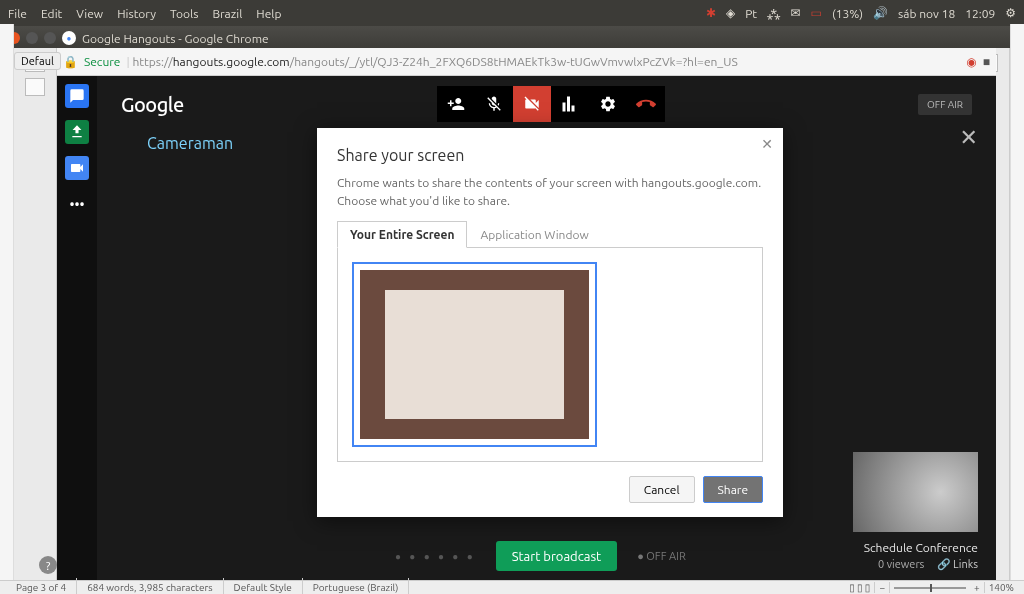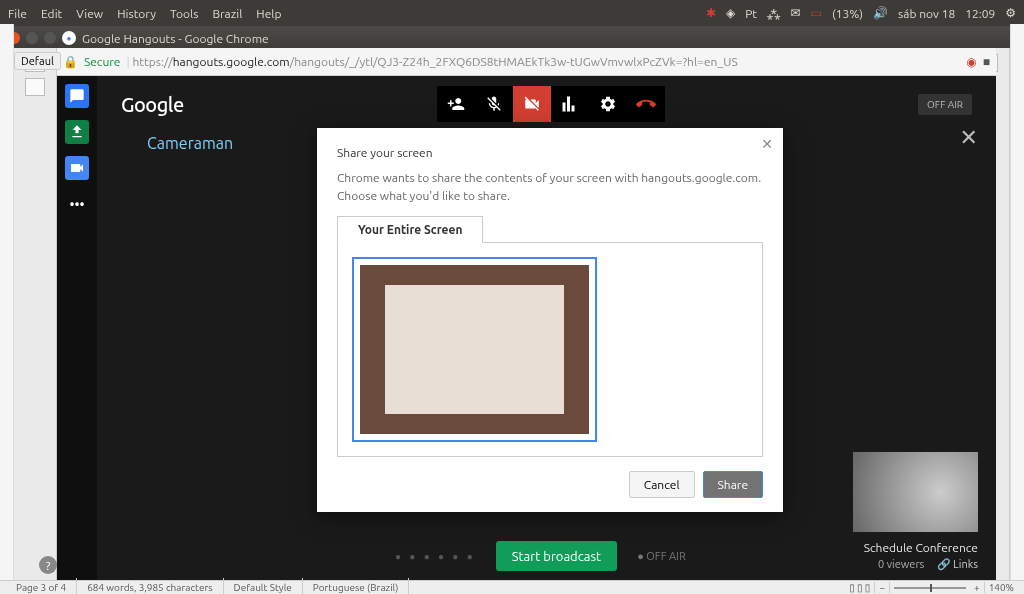--- a/index.html
+++ b/index.html
@@ -41,24 +41,24 @@
 .ctrlbar .cbtn { width: 38px; height: 36px; display: flex; align-items: center; justify-content: center; color: #fff; font-size: 14px; }
 .cbtn.red { background: #d23f31; }
 .cbtn.hangup { color: #d23f31; }
 .offair { background: #333; color: #bbb; font-size: 10px; padding: 5px 9px; border-radius: 2px; }
 .closex { position: absolute; right: 18px; top: 48px; color: #bbb; font-size: 22px; }
 
 .camtext { position: absolute; left: 50px; top: 58px; color: #7dd3fc; font-size: 16px; }
 
 .dialog { position: absolute; left: 220px; top: 52px; width: 466px; background: #fff; box-shadow: 0 4px 20px rgba(0,0,0,0.5); padding: 18px 20px 14px; }
 .dialog .dclose { position: absolute; right: 10px; top: 8px; color: #888; font-size: 14px; cursor:pointer; }
-.dtitle { font-size: 12px; color: #333; margin-bottom: 10px; }
+.dtitle { font-size: 16px; color: #333; margin-bottom: 10px; }
 .ddesc { font-size: 12px; color: #666; line-height: 1.5; margin-bottom: 10px; }
 .dtabs { display: flex; border-bottom: 1px solid #ccc; font-size: 12px; }
-.dtab { padding: 6px 20px; color: #888; border: 1px solid transparent; position: relative; bottom: -1px; }
+.dtab { padding: 6px 12px; color: #888; border: 1px solid transparent; position: relative; bottom: -1px; }
 .dtab.active { color: #333; font-weight: bold; border: 1px solid #ccc; border-bottom: 1px solid #fff; background: #fff; }
 .dcontent { border: 1px solid #ccc; border-top: none; padding: 14px; min-height: 210px; }
 .thumb { width: 245px; height: 185px; border: 2px solid #4285f4; padding: 6px; }
 .thumb-inner { width: 100%; height: 100%; background: #6b4a3e; position: relative; }
 .thumb-inner .mini { position: absolute; left: 25px; right: 25px; top: 20px; bottom: 20px; background: #e8ded6; }
 .dbtns { display: flex; justify-content: flex-end; gap: 8px; margin-top: 14px; }
 .dbtn { padding: 6px 14px; font-size: 12px; border-radius: 2px; border: 1px solid #ccc; background: #f5f5f5; cursor: pointer; }
 .dbtn.primary { background: #737373; color: #fff; border-color: #4285f4; }
 
 .previewcam { position: absolute; right: 18px; bottom: 48px; width: 125px; height: 80px; background: #888; background-image: radial-gradient(circle at 70% 50%, #ccc, #666); }
@@ -209,20 +209,21 @@
     </div>
     <div class="closex">✕</div>
     <div class="camtext">Cameraman</div>
 
     <div class="dialog">
       <div class="dclose">✕</div>
       <div class="dtitle">Share your screen</div>
       <div class="ddesc">Chrome wants to share the contents of your screen with hangouts.google.com. Choose what you'd like to share.</div>
       <div class="dtabs">
         <div class="dtab active">Your Entire Screen</div>
+        <div class="dtab">Application Window</div>
       </div>
       <div class="dcontent">
         <div class="thumb">
           <div class="thumb-inner">
               <div class="mini"></div>
             </div>
         </div>
       </div>
       <div class="dbtns">
         <button class="dbtn">Cancel</button>

